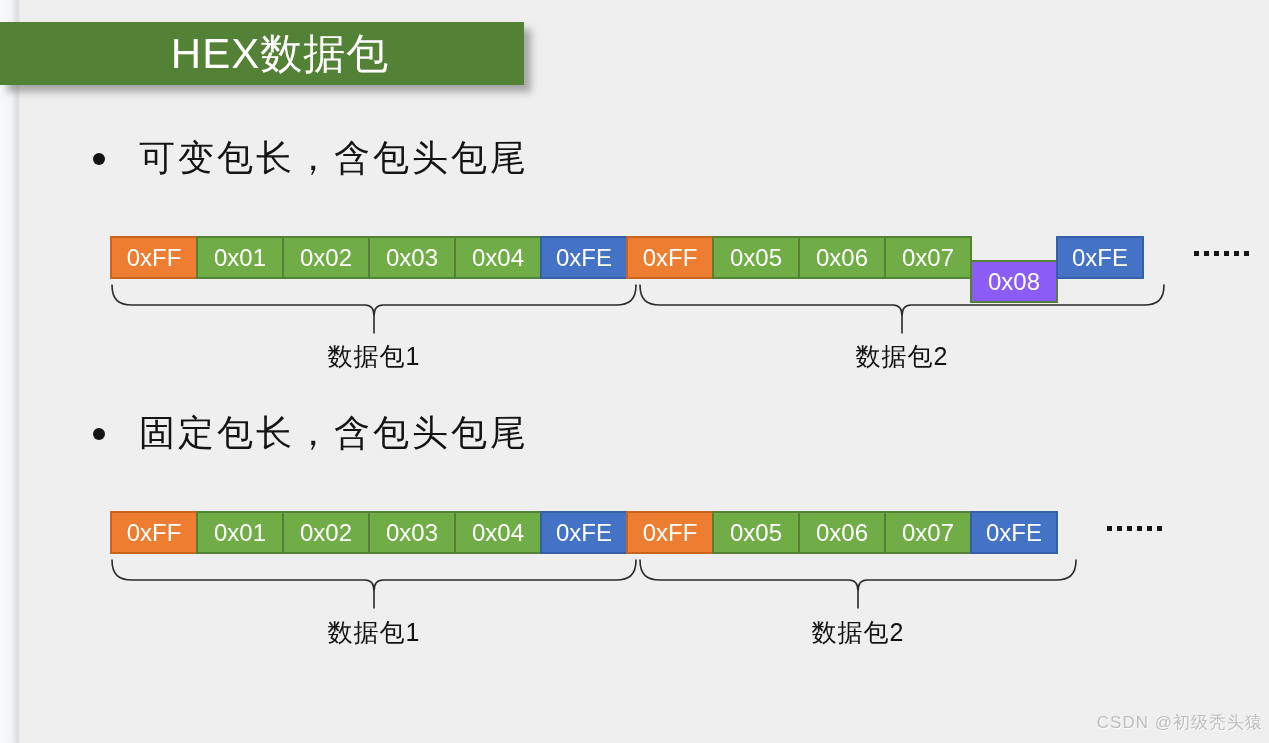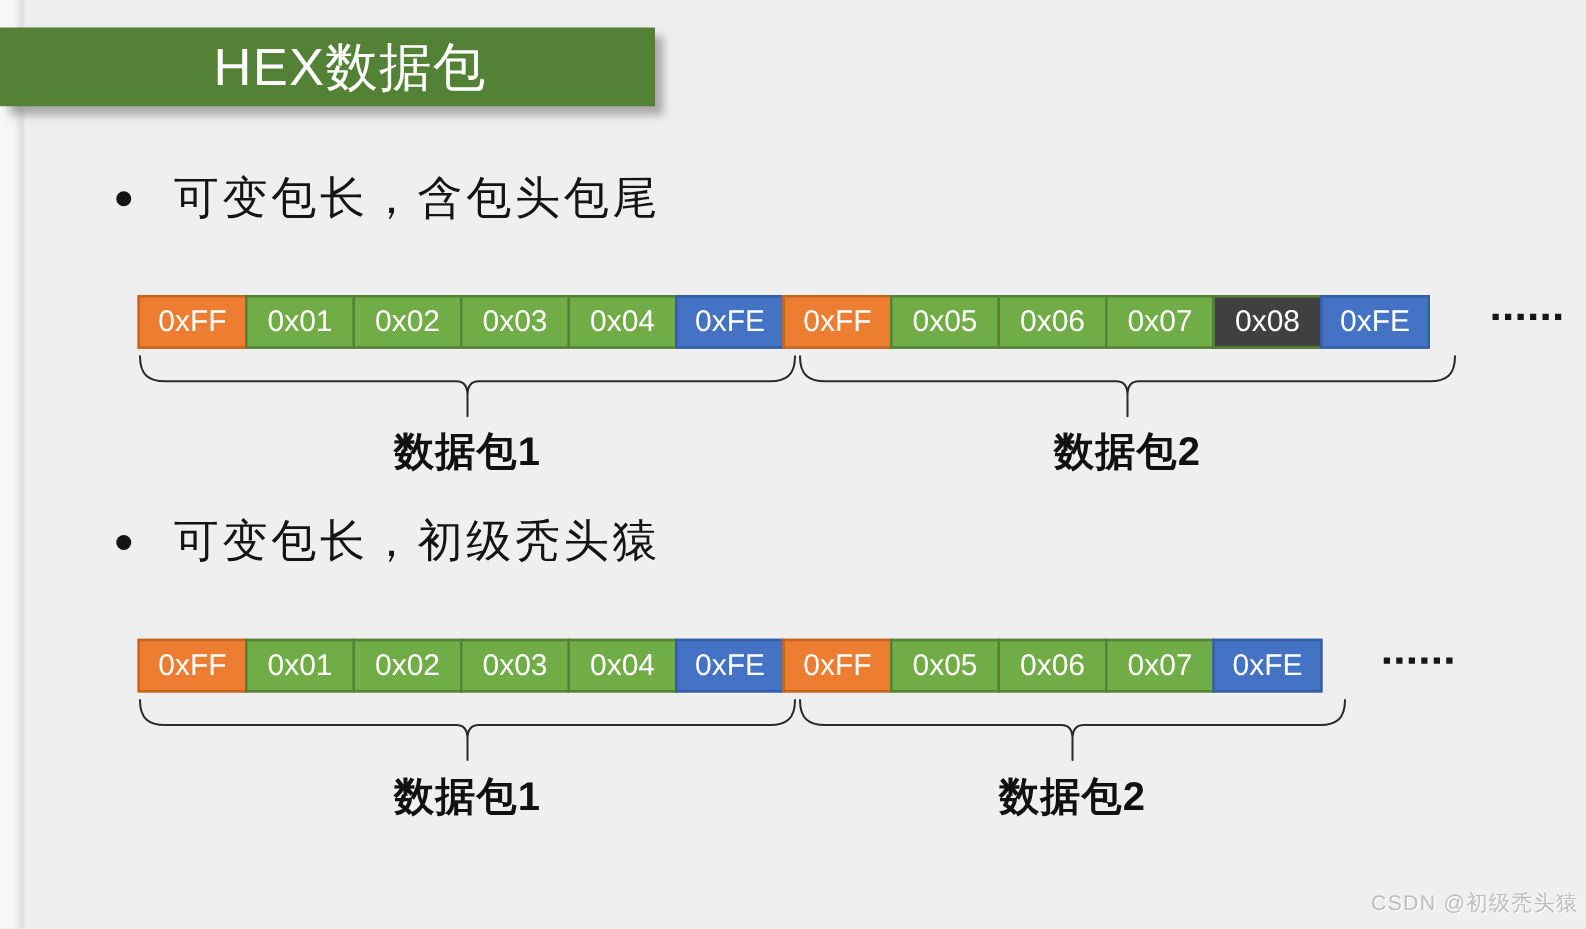--- a/index.html
+++ b/index.html
@@ -36,21 +36,21 @@
   .cell:first-child{margin-left:0;}
   .dots{position:absolute;display:flex;gap:5px;}
   .s0 .dots{left:1194px;top:251px;}
   .s1 .dots{left:1107px;top:526px;}
   .dot-sq{width:5px;height:5px;background:#161616;}
   .brace-svg{position:absolute;overflow:visible;}
   .s0 .brace-svg{top:283px;}
   .s1 .brace-svg{top:558px;}
   .group-label{
     position:absolute;transform:translateX(-50%);
-    font-size:32px;color:#111111;letter-spacing:1px;white-space:nowrap;font-weight:bold;
+    font-size:25px;color:#111111;letter-spacing:1px;white-space:nowrap;
   }
   .s0 .group-label{top:340px;}
   .s1 .group-label{top:616px;}
   .watermark{
     position:absolute;right:6px;top:711px;font-size:17px;color:#bdbdbd;
     text-shadow:1px 1px 1px #ffffff;letter-spacing:1px;
   }
 </style>
 </head>
 <body>
@@ -71,21 +71,21 @@
         <div class="cell" style="background: rgb(237, 125, 49); border-color: rgb(200, 100, 28);">0xFF</div>
         <div class="cell" style="background: rgb(112, 173, 71); border-color: rgb(83, 129, 53);">0x01</div>
         <div class="cell" style="background: rgb(112, 173, 71); border-color: rgb(83, 129, 53);">0x02</div>
         <div class="cell" style="background: rgb(112, 173, 71); border-color: rgb(83, 129, 53);">0x03</div>
         <div class="cell" style="background: rgb(112, 173, 71); border-color: rgb(83, 129, 53);">0x04</div>
         <div class="cell" style="background: rgb(68, 114, 196); border-color: rgb(53, 95, 168);">0xFE</div>
         <div class="cell" style="background: rgb(237, 125, 49); border-color: rgb(200, 100, 28);">0xFF</div>
         <div class="cell" style="background: rgb(112, 173, 71); border-color: rgb(83, 129, 53);">0x05</div>
         <div class="cell" style="background: rgb(112, 173, 71); border-color: rgb(83, 129, 53);">0x06</div>
         <div class="cell" style="background: rgb(112, 173, 71); border-color: rgb(83, 129, 53);">0x07</div>
-        <div class="cell" style="background: #404040; border-color: rgb(83, 129, 53);">0x08</div>
+        <div class="cell" style="background: #8b5cf6; border-color: rgb(83, 129, 53); margin-top: 24px;">0x08</div>
         <div class="cell" style="background: rgb(68, 114, 196); border-color: rgb(53, 95, 168);">0xFE</div>
       </div>
     <div class="dots">
         <span class="dot-sq"></span>
         <span class="dot-sq"></span>
         <span class="dot-sq"></span>
         <span class="dot-sq"></span>
         <span class="dot-sq"></span>
         <span class="dot-sq"></span>
       </div>
@@ -95,21 +95,21 @@
       <div class="group-label" style="left: 374px;">数据包1</div>
       <svg class="brace-svg" width="528" height="54" style="left: 638px;">
         <path d="M2,2 C2,17 9,22 22,22 L255,22 Q264,22 264,33 L264,50 M526,2 C526,17 519,22 506,22 L273,22 Q264,22 264,33" fill="none" stroke="#2a2a2a" stroke-width="1.6" stroke-linecap="round"></path>
       </svg>
       <div class="group-label" style="left: 902px;">数据包2</div>
     </section>
 
   <section class="s1">
     <div class="bullet">
       <span class="bullet-dot"></span>
-      <span>可变包长，初级秃头猿</span>
+      <span>固定包长，含包头包尾</span>
     </div>
     <div class="byte-row">
         <div class="cell" style="background: rgb(237, 125, 49); border-color: rgb(200, 100, 28);">0xFF</div>
         <div class="cell" style="background: rgb(112, 173, 71); border-color: rgb(83, 129, 53);">0x01</div>
         <div class="cell" style="background: rgb(112, 173, 71); border-color: rgb(83, 129, 53);">0x02</div>
         <div class="cell" style="background: rgb(112, 173, 71); border-color: rgb(83, 129, 53);">0x03</div>
         <div class="cell" style="background: rgb(112, 173, 71); border-color: rgb(83, 129, 53);">0x04</div>
         <div class="cell" style="background: rgb(68, 114, 196); border-color: rgb(53, 95, 168);">0xFE</div>
         <div class="cell" style="background: rgb(237, 125, 49); border-color: rgb(200, 100, 28);">0xFF</div>
         <div class="cell" style="background: rgb(112, 173, 71); border-color: rgb(83, 129, 53);">0x05</div>

